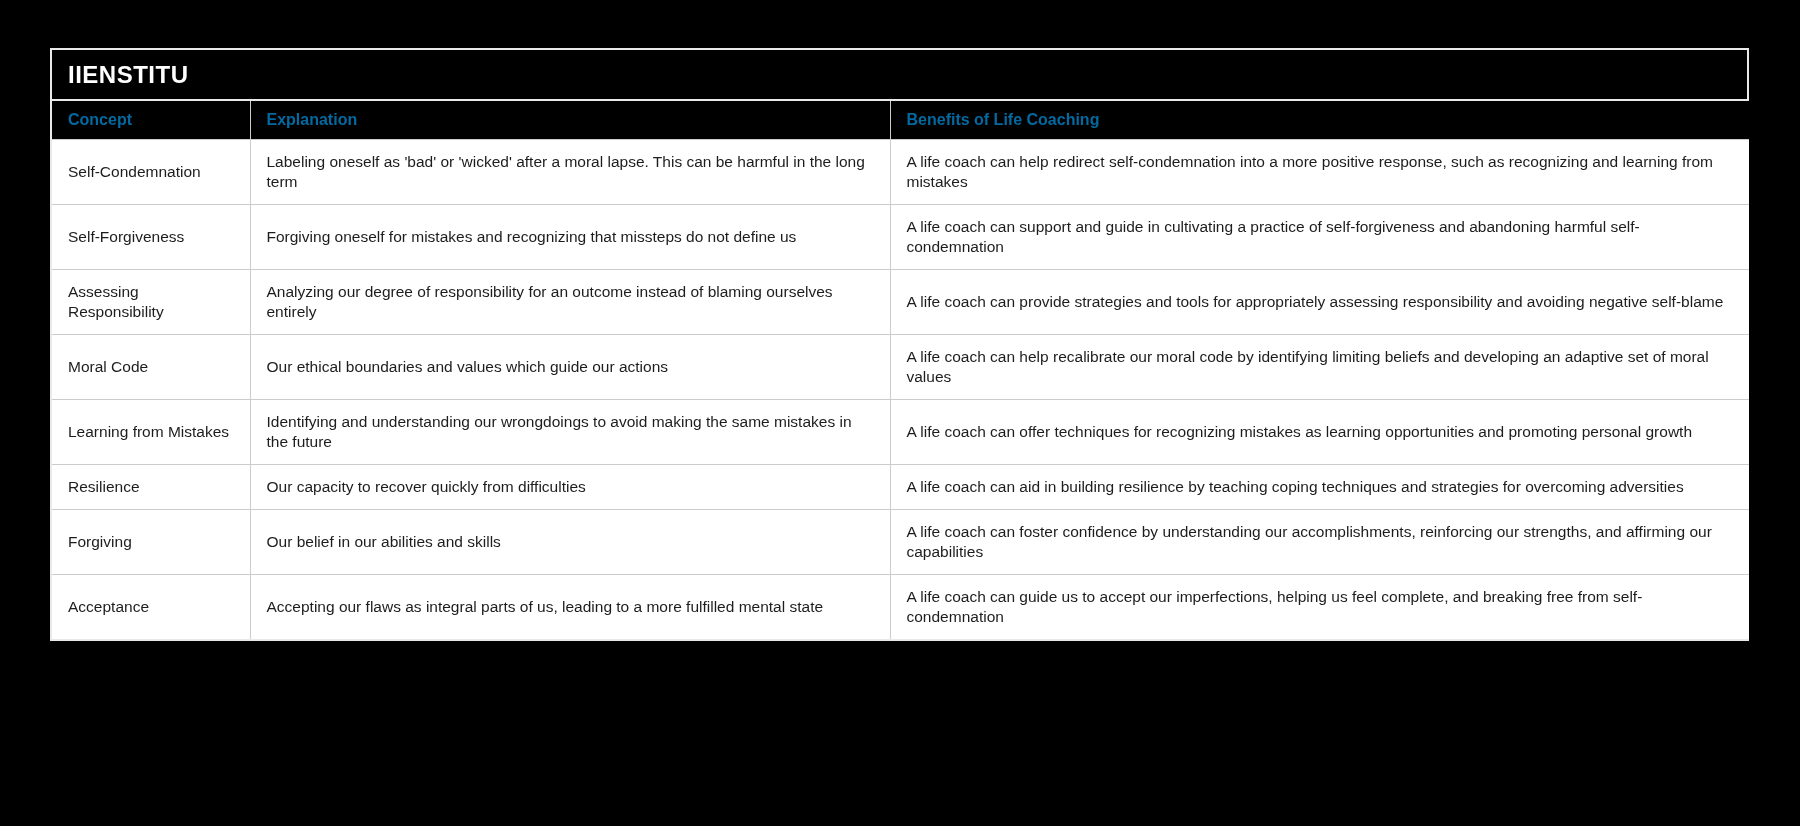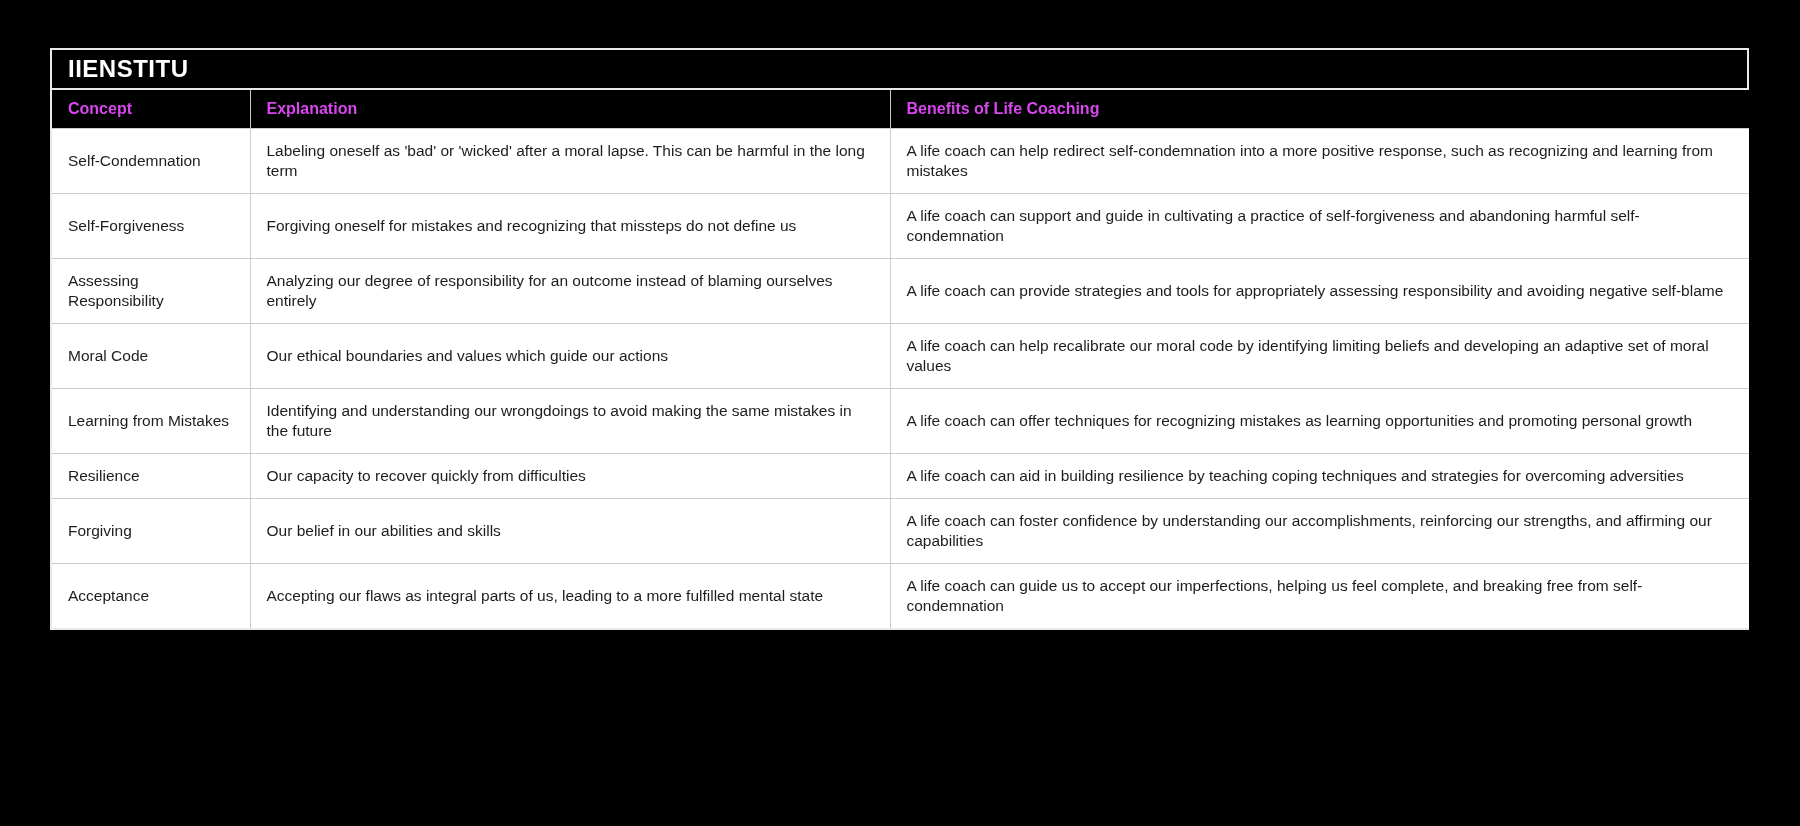--- a/index.html
+++ b/index.html
@@ -18,21 +18,21 @@
   .table-card {
     position: absolute;
     left: 50px;
     top: 48px;
     width: 1699px;
     border: 2px solid #e9e9e9;
     background: #000000;
     box-sizing: border-box;
   }
   .title-bar {
-    height: 40px;
+    height: 51px;
     background: #000000;
     color: #ffffff;
     display: flex;
     align-items: center;
     padding: 0 16px;
     font-size: 24px;
     font-weight: bold;
     letter-spacing: 0.5px;
     border-bottom: 2px solid #e9e9e9;
     box-sizing: border-box;
@@ -41,21 +41,21 @@
     width: 100%;
     border-collapse: collapse;
     table-layout: fixed;
     background: #ffffff;
   }
   col.c-concept     { width: 198px; }
   col.c-explanation { width: 640px; }
   col.c-benefit     { width: 859px; }
   table.data-table th {
     background: #000000;
-    color: #d946ef;
+    color: #0369a1;
     text-align: left;
     font-size: 16px;
     font-weight: bold;
     height: 38px;
     padding: 0 16px;
     border: 1px solid #cccccc;
     border-top: none;
     box-sizing: border-box;
   }
   table.data-table td {

